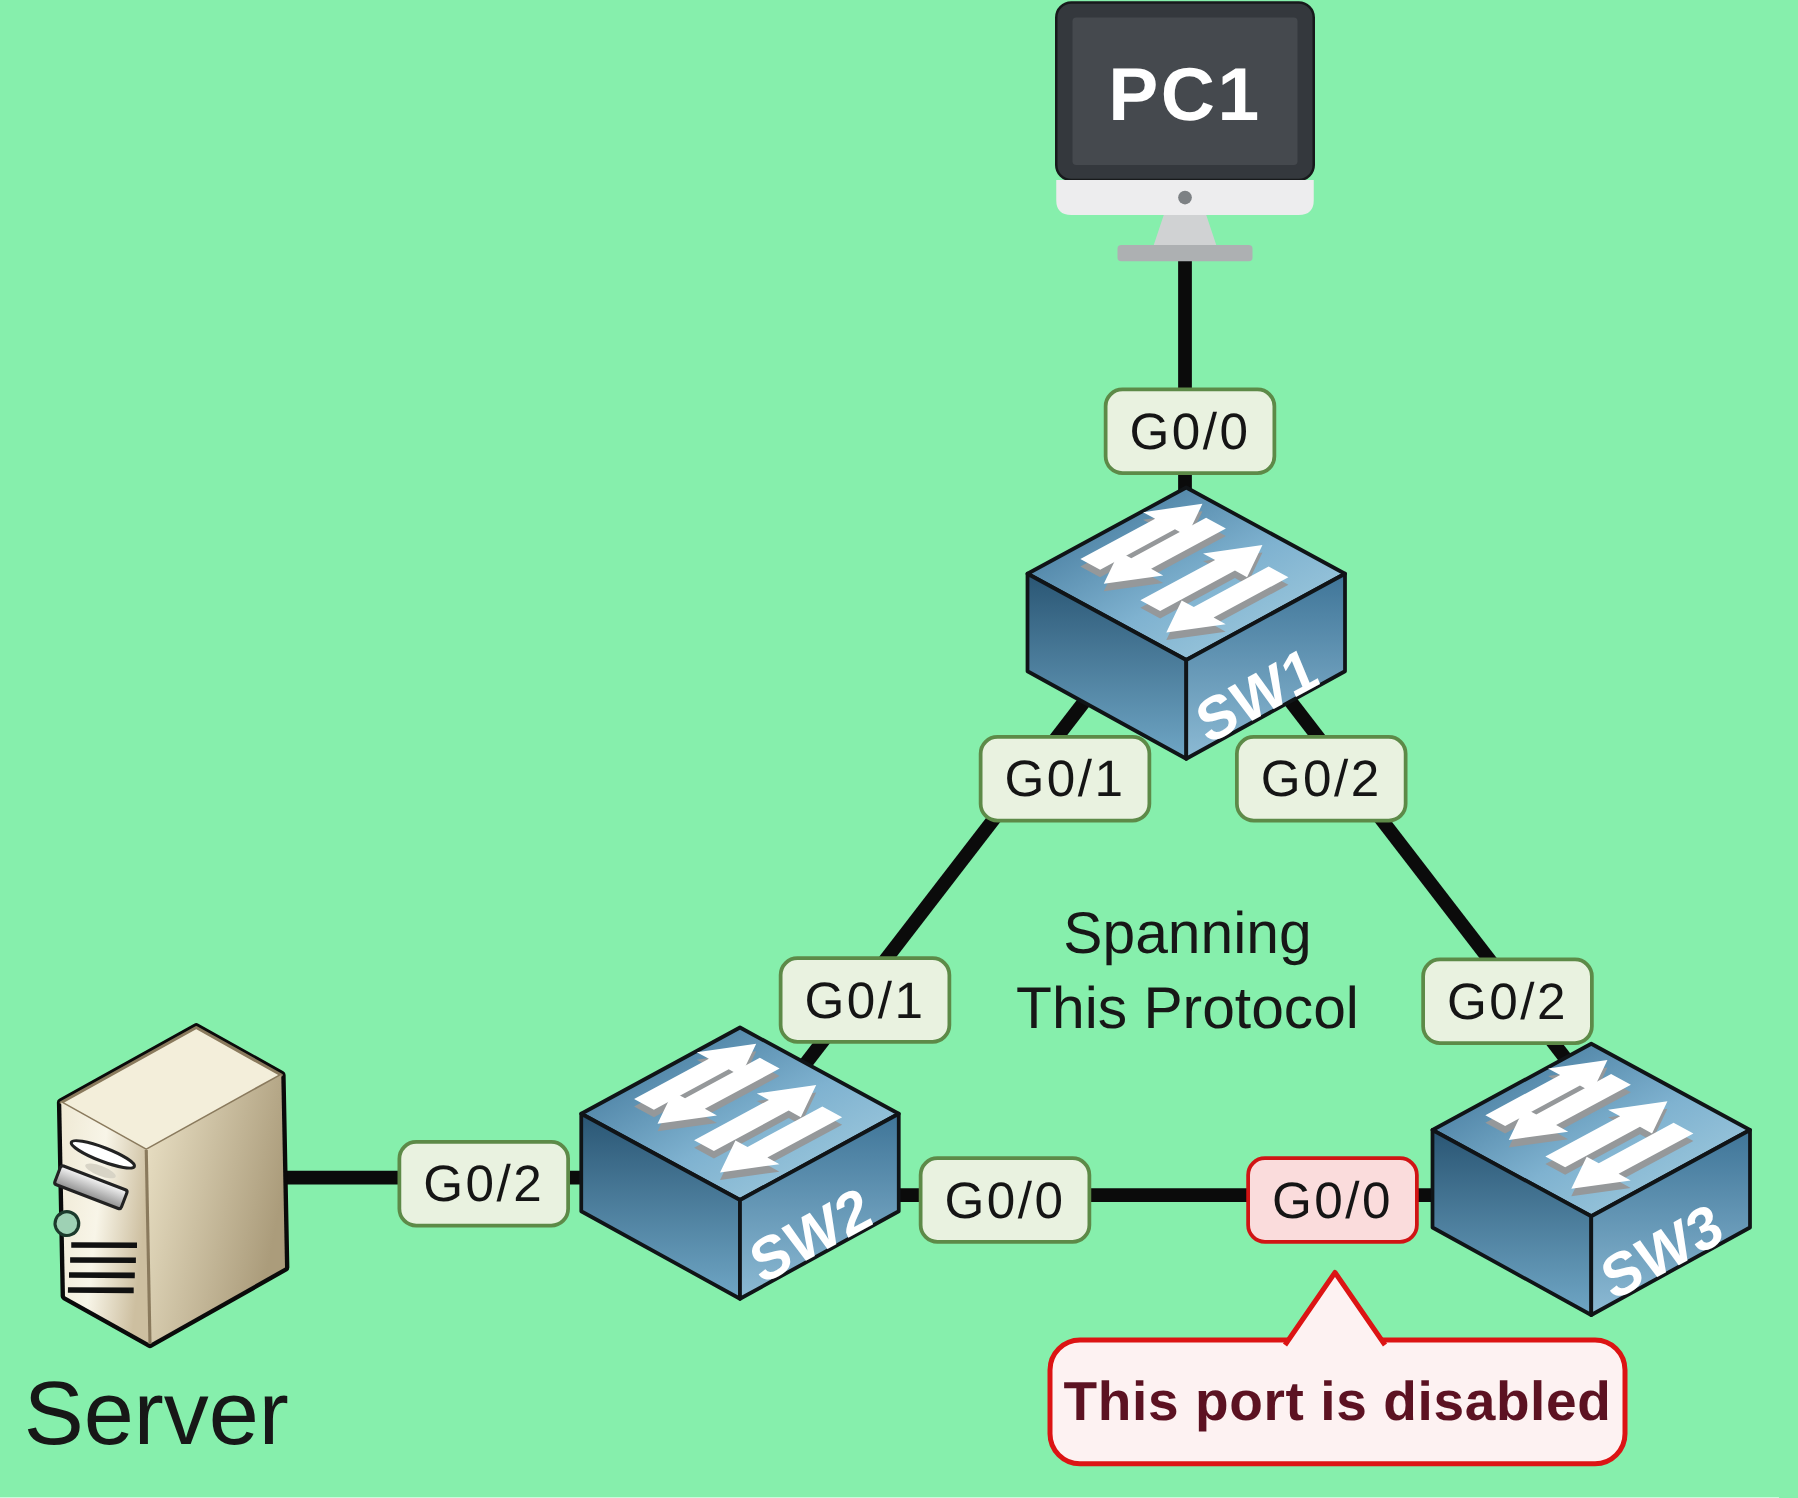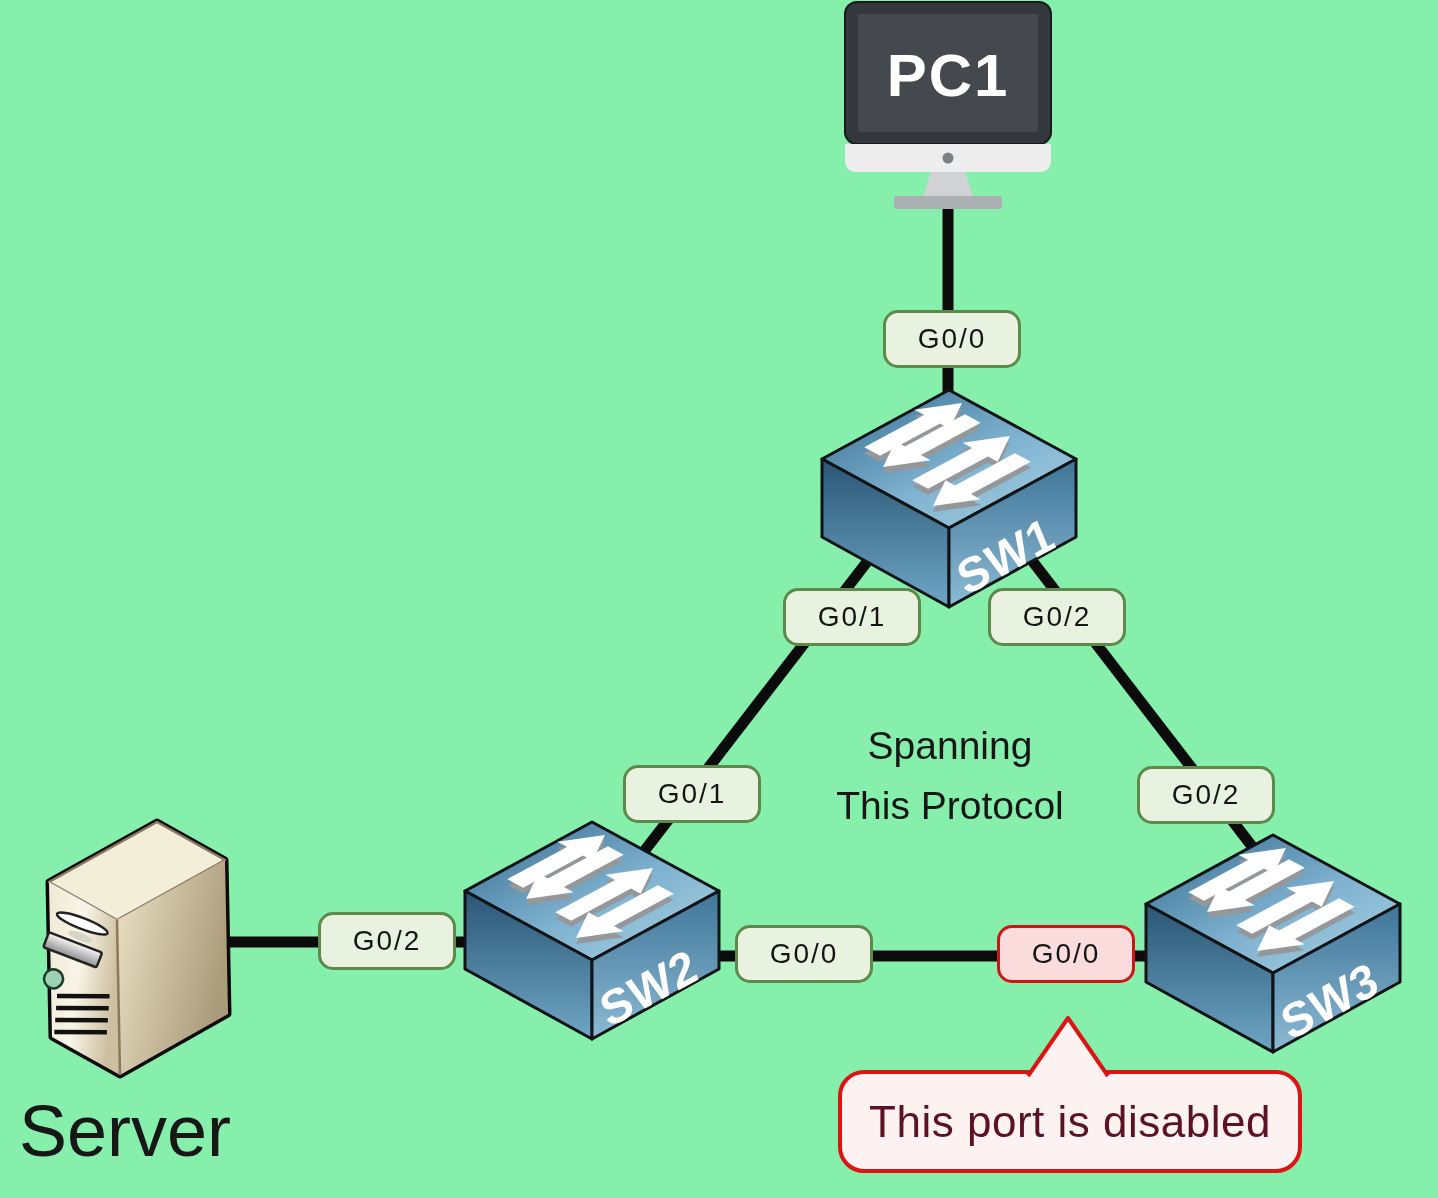--- a/index.html
+++ b/index.html
@@ -2,40 +2,40 @@
 <html><head>
 <meta charset="utf-8">
 <style>
   html,body{margin:0;padding:0;background:#ffffff;}
   .canvas{
     position:relative;width:1438px;height:1198px;background:#86efac;overflow:hidden;
     font-family:"Liberation Sans", sans-serif;
   }
   .layer{position:absolute;left:0;top:0;z-index:1;}
   .port{
-    position:absolute;width:138px;height:58px;border-radius:15px;
+    position:absolute;width:138px;height:70px;border-radius:15px;
     display:flex;align-items:center;justify-content:center;
-    font-size:28px;letter-spacing:2px;color:#151515;box-sizing:border-box;
+    font-size:41px;letter-spacing:2px;color:#151515;box-sizing:border-box;
     z-index:2;background:#e9f2e0;border:3px solid #5d8a48;text-align:center;
   }
   .port.red{background:#fadcdc;border:3px solid #d01414;}
   .diagram-title{
     position:absolute;left:690px;top:716px;width:520px;z-index:2;
-    text-align:center;font-size:39px;line-height:60px;color:#171717;
+    text-align:center;font-size:47px;line-height:60px;color:#171717;
   }
   .diagram-title span{display:block;}
   .server-label{
     position:absolute;left:15px;top:1090px;width:220px;z-index:2;
     text-align:center;font-size:72px;color:#171717;
   }
   .callout-box{
     position:absolute;left:838px;top:1070px;width:464px;height:103px;z-index:3;
     box-sizing:border-box;background:#fdf2f2;border:4px solid #dc1414;border-radius:26px;
     display:flex;align-items:center;justify-content:center;
-    font-size:44px;font-weight:normal;color:#5c1222;letter-spacing:0.5px;
+    font-size:44px;font-weight:bold;color:#5c1222;letter-spacing:0.5px;
   }
   .callout-pointer{position:absolute;left:1024px;top:1014px;z-index:4;}
   .sw-label{fill:#ffffff;font-family:"Liberation Sans",sans-serif;font-size:47px;font-weight:bold;letter-spacing:1px;}
   .pc-label{fill:#ffffff;font-family:"Liberation Sans",sans-serif;font-size:60px;font-weight:bold;letter-spacing:2px;text-anchor:middle;}
 </style>
 </head>
 <body>
 
 <div class="canvas">
 

